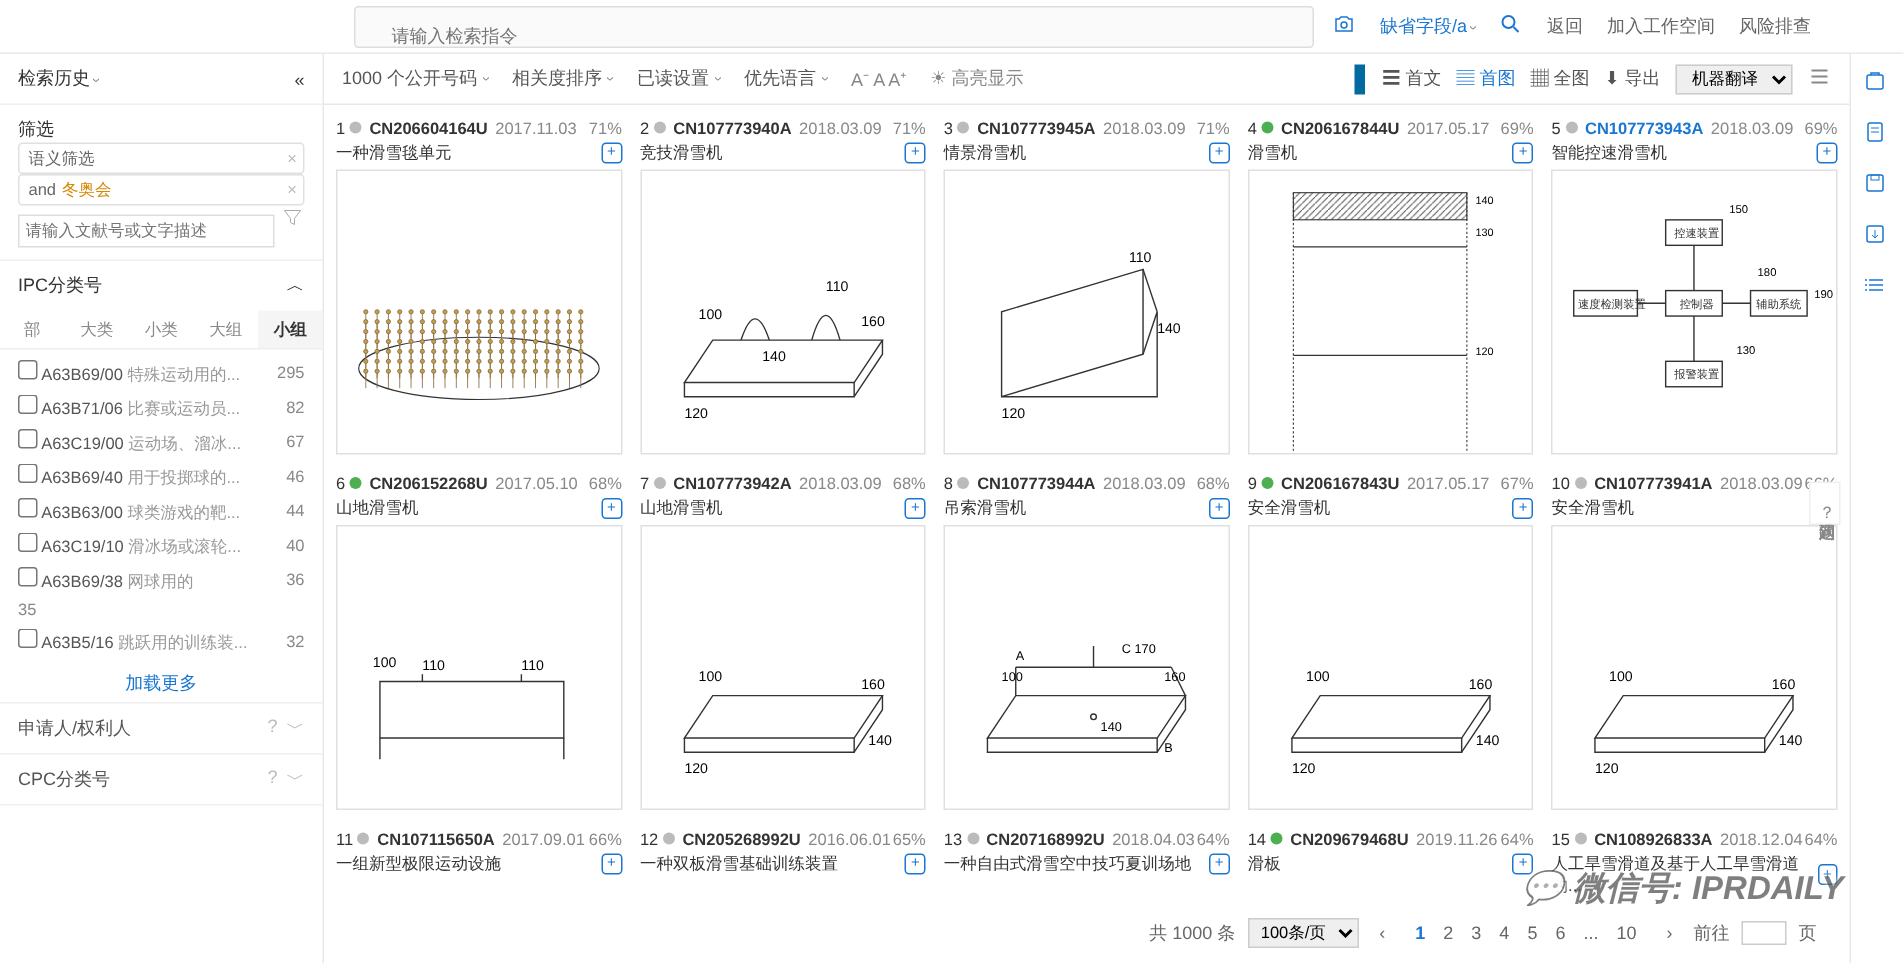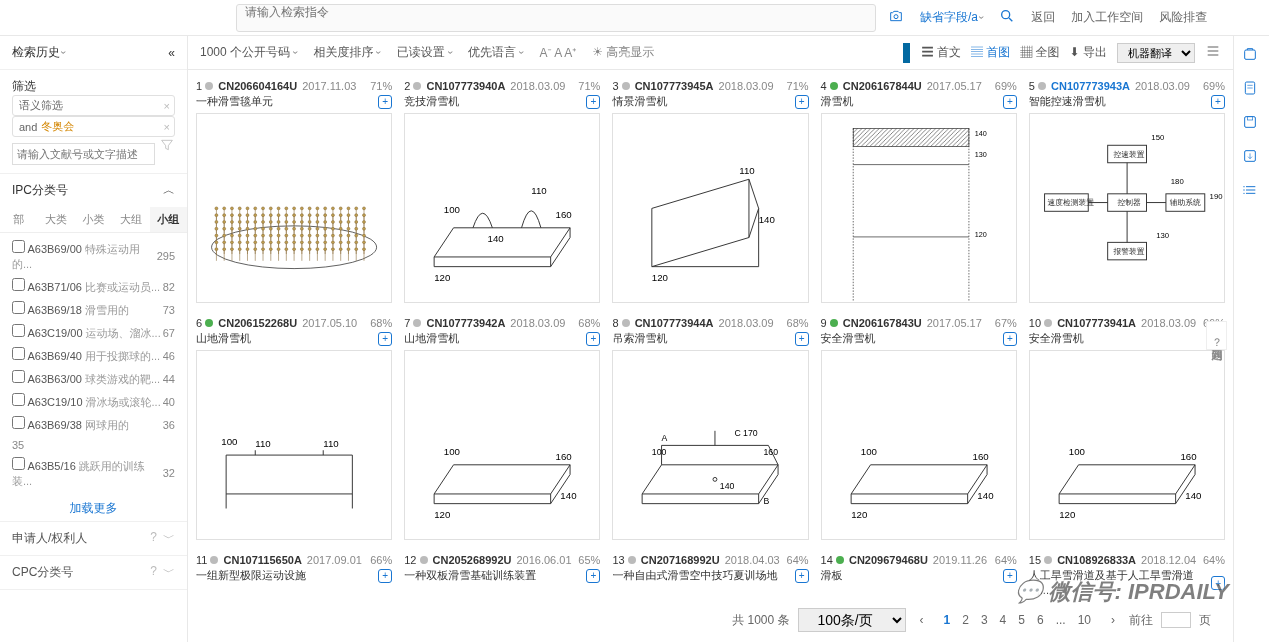--- a/index.html
+++ b/index.html
@@ -1,24 +1,24 @@
 <!DOCTYPE html>
 <html><head>
 <meta charset="utf-8">
 <style>
 * { margin:0; padding:0; box-sizing:border-box; font-family:-apple-system,"Microsoft YaHei",sans-serif; }
 body { font-size:12px; color:#333; background:#fff; overflow:hidden; }
 .topbar { height:36px; display:flex; align-items:center; border-bottom:1px solid #e8e8e8; padding:0 16px; gap:12px; }
-.search-box { flex:1; max-width:640px; height:28px; border:1px solid #ddd; border-radius:3px; padding:0 8px; display:flex; align-items:flex-start; background:#fafafa; margin-left:220px; }
+.search-box { flex:1; max-width:640px; height:28px; border:1px solid #ddd; border-radius:3px; padding:0 24px; display:flex; align-items:flex-end; background:#fafafa; margin-left:220px; }
 .search-box input { flex:1; border:none; outline:none; background:transparent; font-size:12px; color:#999; }
 .top-right { display:flex; align-items:center; gap:16px; color:#666; }
 .top-right .blue { color:#1976d2; }
 .svg-ic { width:16px; height:16px; fill:currentColor; }
 .main { display:flex; height:calc(100vh - 36px); }
-.sidebar { width:188px; border-right:1px solid #e8e8e8; overflow-y:auto; font-size:12px; }
+.sidebar { width:216px; border-right:1px solid #e8e8e8; overflow-y:auto; font-size:12px; }
 .side-sec { padding:8px 12px; border-bottom:1px solid #f0f0f0; }
 .side-head { font-size:12px; color:#333; display:flex; justify-content:space-between; align-items:center; }
 .filter-chip { display:flex; align-items:center; gap:4px; border:1px solid #e0e0e0; border-radius:3px; padding:2px 6px; margin:0 0; font-size:11px; color:#666; position:relative; }
 .filter-chip .x { position:absolute; right:4px; color:#bbb; cursor:pointer; }
 .desc-input { width:100%; border:1px solid #ddd; padding:4px; font-size:11px; color:#999; margin-top:6px; }
 .tab-row { display:flex; border-bottom:1px solid #e8e8e8; }
 .tab-row div { flex:1; text-align:center; padding:6px 0; color:#888; cursor:pointer; }
 .tab-row .act { color:#1976d2; border-bottom:2px solid #1976d2; }
 .hier-row { display:flex; border-bottom:1px solid #eee; }
 .hier-row div { flex:1; text-align:center; padding:5px 0; color:#888; font-size:11px; cursor:pointer; }
@@ -50,21 +50,21 @@
 .thumb { border:1px solid #e0e0e0; height:190px; background:#fff; display:flex; align-items:center; justify-content:center; overflow:hidden; }
 .thumb svg { max-width:100%; max-height:100%; }
 .status-dot { width:8px; height:8px; border-radius:50%; display:inline-block; margin-right:2px; }
 .green { background:#4caf50; }
 .gray { background:#bbb; }
 .right-rail { width:36px; border-left:1px solid #e8e8e8; display:flex; flex-direction:column; align-items:center; padding-top:10px; gap:14px; color:#1976d2; }
 .right-rail .ic { width:20px; height:20px; }
 .pager { position:fixed; bottom:6px; right:50px; display:flex; align-items:center; gap:8px; font-size:12px; color:#666; background:#fff; padding:4px 8px; }
 .pager .pg { padding:2px 6px; cursor:pointer; }
 .pager .pg.act { color:#1976d2; font-weight:bold; }
-.pager select { border:1px solid #ccc; padding:2px 15px; font-size:14px; }
+.pager select { border:1px solid #ccc; padding:2px 4px; font-size:11px; }
 .pager input { width:30px; border:1px solid #ccc; padding:1px 3px; font-size:11px; }
 .wm { position:fixed; right:40px; bottom:35px; font-size:22px; font-style:italic; color:rgba(0,0,0,0.5); pointer-events:none; font-weight:600; text-shadow:0 0 4px #fff; }
 .feedback { position:fixed; right:42px; top:50%; writing-mode:vertical-rl; font-size:11px; color:#888; background:#fff; border:1px solid #eee; padding:8px 2px; }
 .chev::after { content:"›"; display:inline-block; transform:rotate(90deg); font-size:10px; margin-left:2px; color:#888; }
 </style>
 </head>
 <body>
 
 <div class="topbar">
   <div class="search-box">
@@ -131,24 +131,20 @@
           <div class="act">小组</div>
         </div>
       <div class="ipc-list" id="ipc-list">
           <div class="ipc-item">
             <span><input type="checkbox" style=""> <span class="code">A63B69/00</span> <span style="color:#999">特殊运动用的...</span></span>
             <span class="cnt">295</span>
           </div>
           <div class="ipc-item">
             <span><input type="checkbox" style=""> <span class="code">A63B71/06</span> <span style="color:#999">比赛或运动员...</span></span>
             <span class="cnt">82</span>
-          </div>
-          <div class="ipc-item">
-            <span><input type="checkbox" style=""> <span class="code">A63B69/18</span> <span style="color:#999">滑雪用的</span></span>
-            <span class="cnt">73</span>
           </div>
           <div class="ipc-item">
             <span><input type="checkbox" style=""> <span class="code">A63C19/00</span> <span style="color:#999">运动场、溜冰...</span></span>
             <span class="cnt">67</span>
           </div>
           <div class="ipc-item">
             <span><input type="checkbox" style=""> <span class="code">A63B69/40</span> <span style="color:#999">用于投掷球的...</span></span>
             <span class="cnt">46</span>
           </div>
           <div class="ipc-item">

